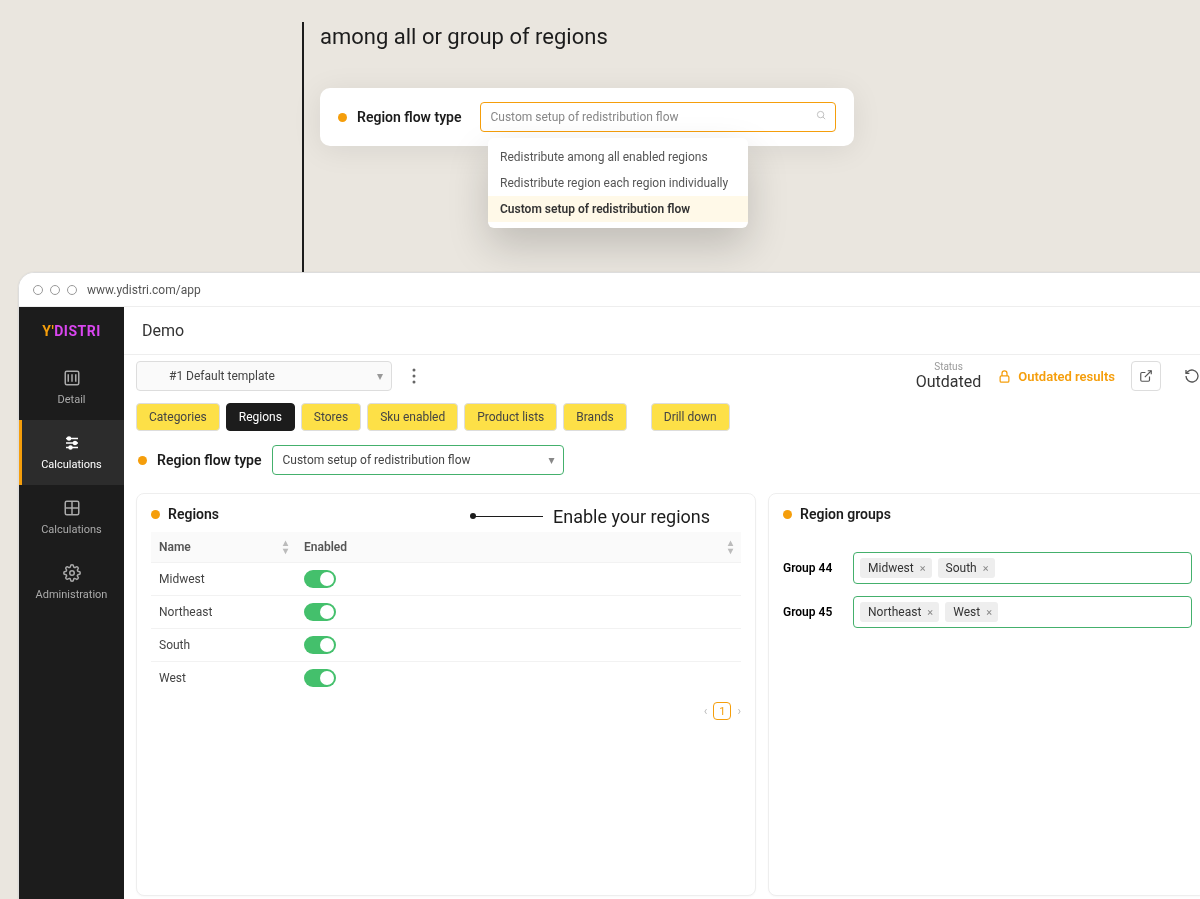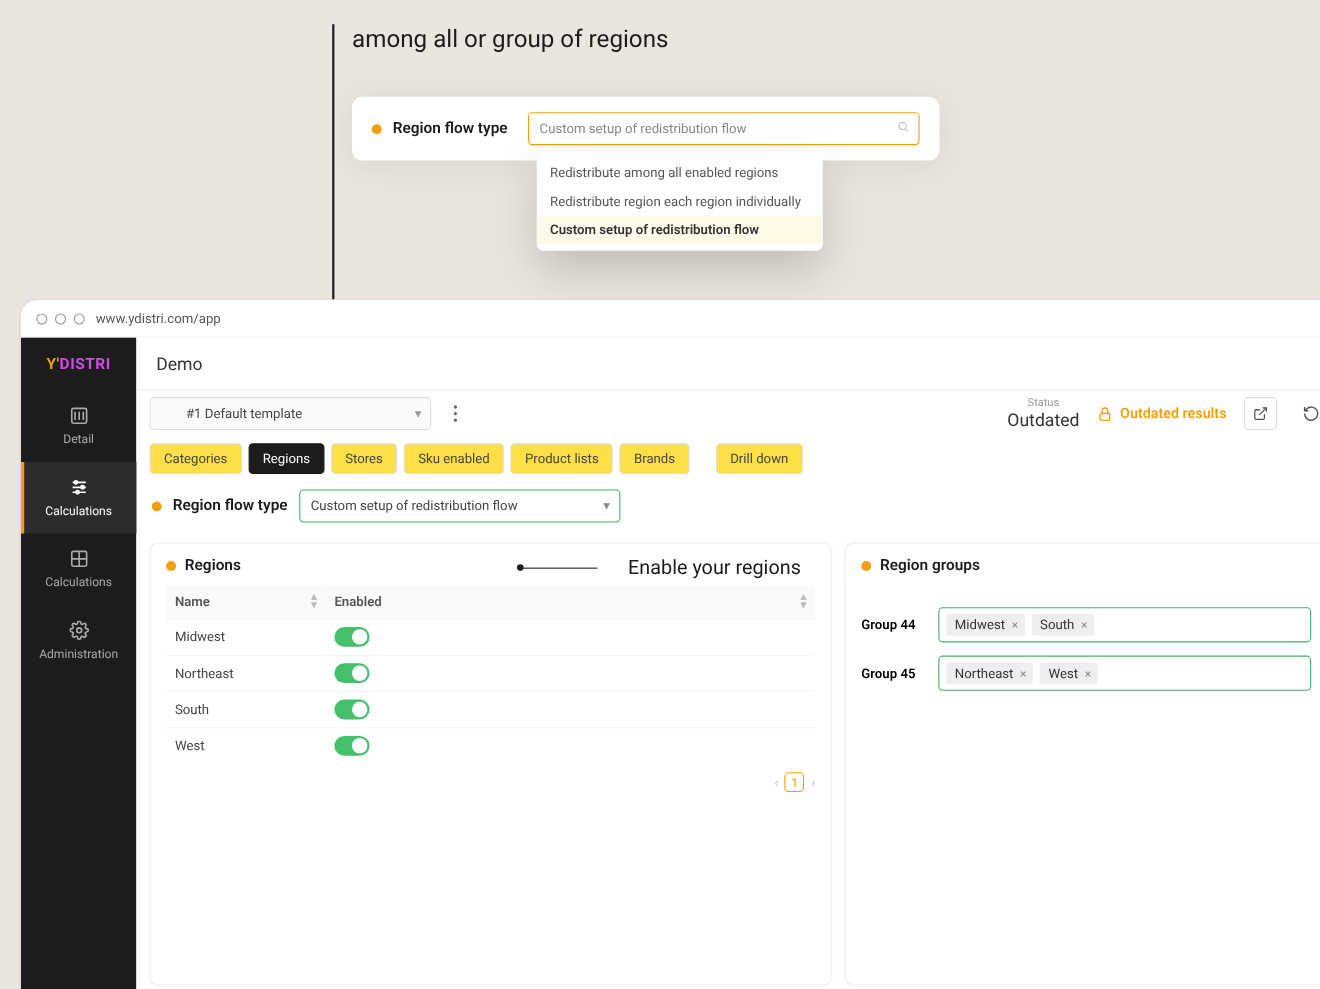--- a/index.html
+++ b/index.html
@@ -70,21 +70,21 @@
   .table th { text-align: left; padding: 8px; color: #555; font-weight: 600; background: #fafafa; position: relative; }
   .sort-ic { position:absolute; right:8px; top:50%; transform:translateY(-50%); color:#bbb; font-size:10px; line-height:0.8; }
   .table td { padding: 7px 8px; border-top: 1px solid #f2f2f2; color: #444; }
 
   .toggle { width: 32px; height: 18px; background: #44c06c; border-radius: 9px; position: relative; cursor: pointer; }
   .toggle::after { content:""; position: absolute; right: 2px; top: 2px; width: 14px; height: 14px; background: #fff; border-radius: 50%; }
 
   .pager { display:flex; justify-content:flex-end; align-items:center; gap:6px; margin-top:8px; font-size:12px; color:#bbb; }
   .pager .page-cur { border:1.5px solid #f59e0b; color:#f59e0b; border-radius:4px; width:18px; height:18px; display:flex; align-items:center; justify-content:center; font-size:11px; }
 
-  .enable-callout { position: absolute; left: 322px; top: 0px; display: flex; align-items: center; gap: 28px; font-size: 18px; color: #1c1c1c; }
+  .enable-callout { position: absolute; left: 322px; top: 0px; display: flex; align-items: center; gap: 10px; font-size: 18px; color: #1c1c1c; }
   .enable-callout .line { width: 70px; height: 1px; background: #1c1c1c; position: relative; }
   .enable-callout .line::before { content:""; position:absolute; left:-3px; top:-3px; width:6px; height:6px; border-radius:50%; background:#1c1c1c; }
 
   .group-row { display:flex; align-items:center; gap:6px; margin-bottom:12px; }
   .group-label { font-size:12px; font-weight:600; width:64px; }
   .group-tags { flex:1; border:1.5px solid #44b06c; border-radius:4px; padding:4px 6px; display:flex; gap:6px; min-height:32px; align-items:center; }
   .tag { background:#eee; border-radius:3px; padding:3px 4px 3px 8px; font-size:12px; color:#333; display:flex; align-items:center; gap:4px; }
   .tag .x { color:#888; font-size:11px; cursor:pointer; padding:0 2px; }
 
   .panel-left-inner { position: relative; }

